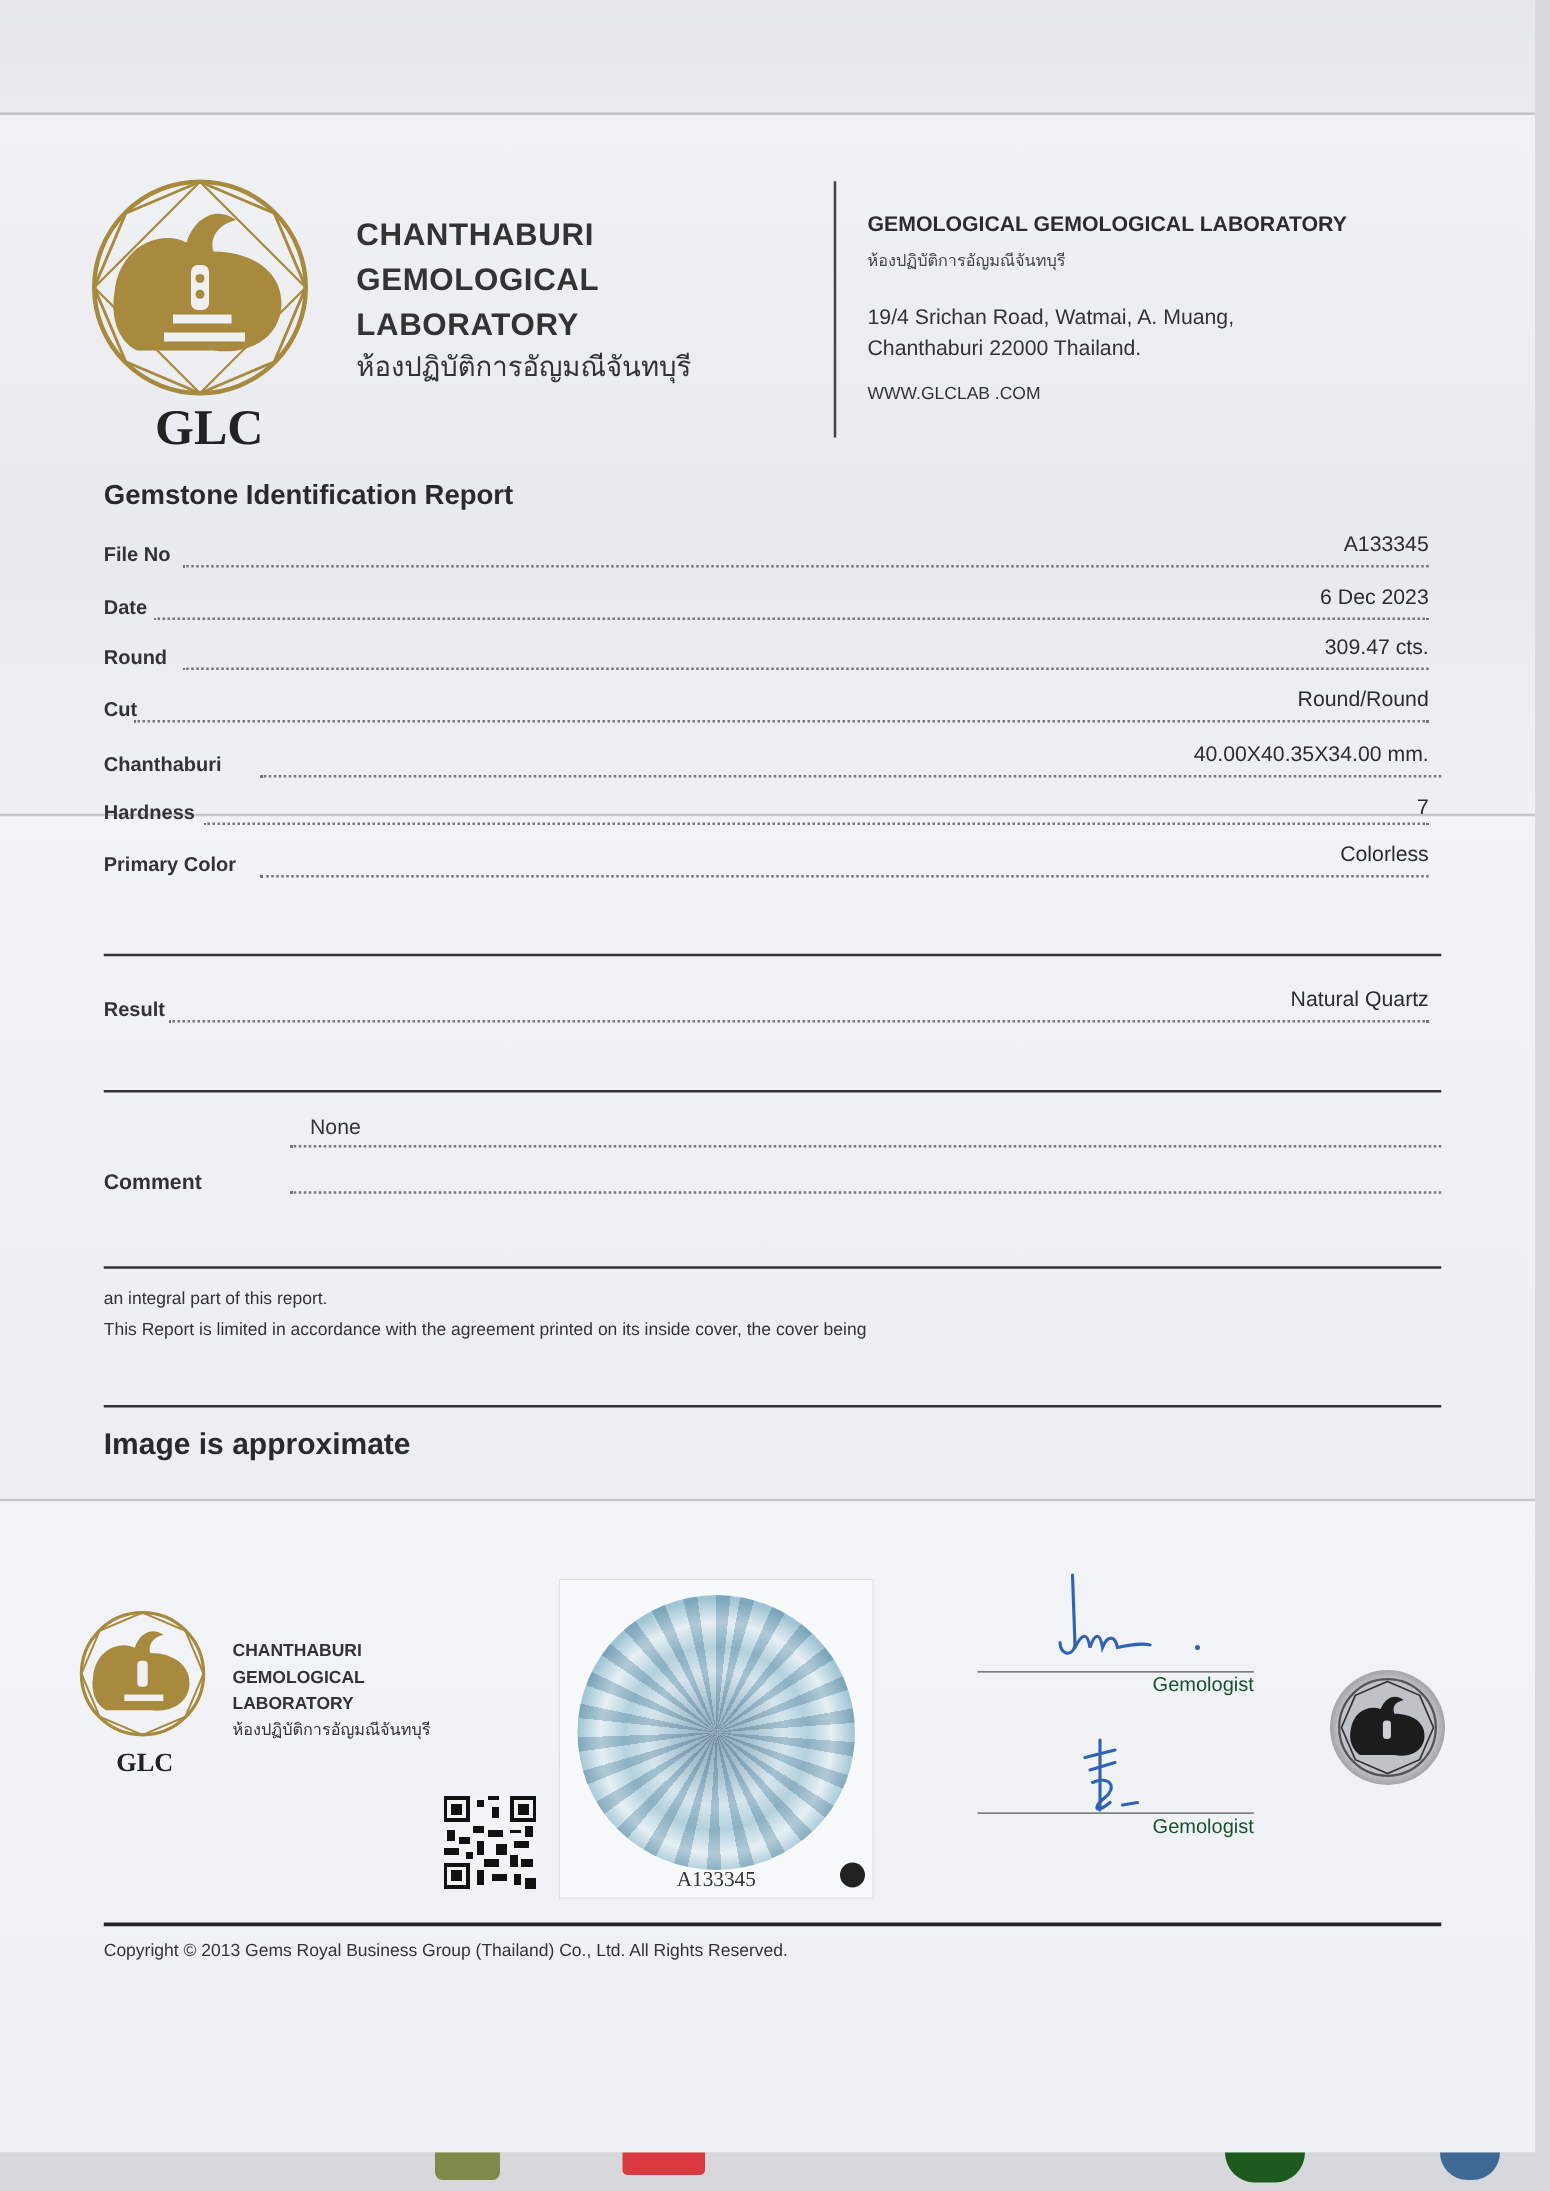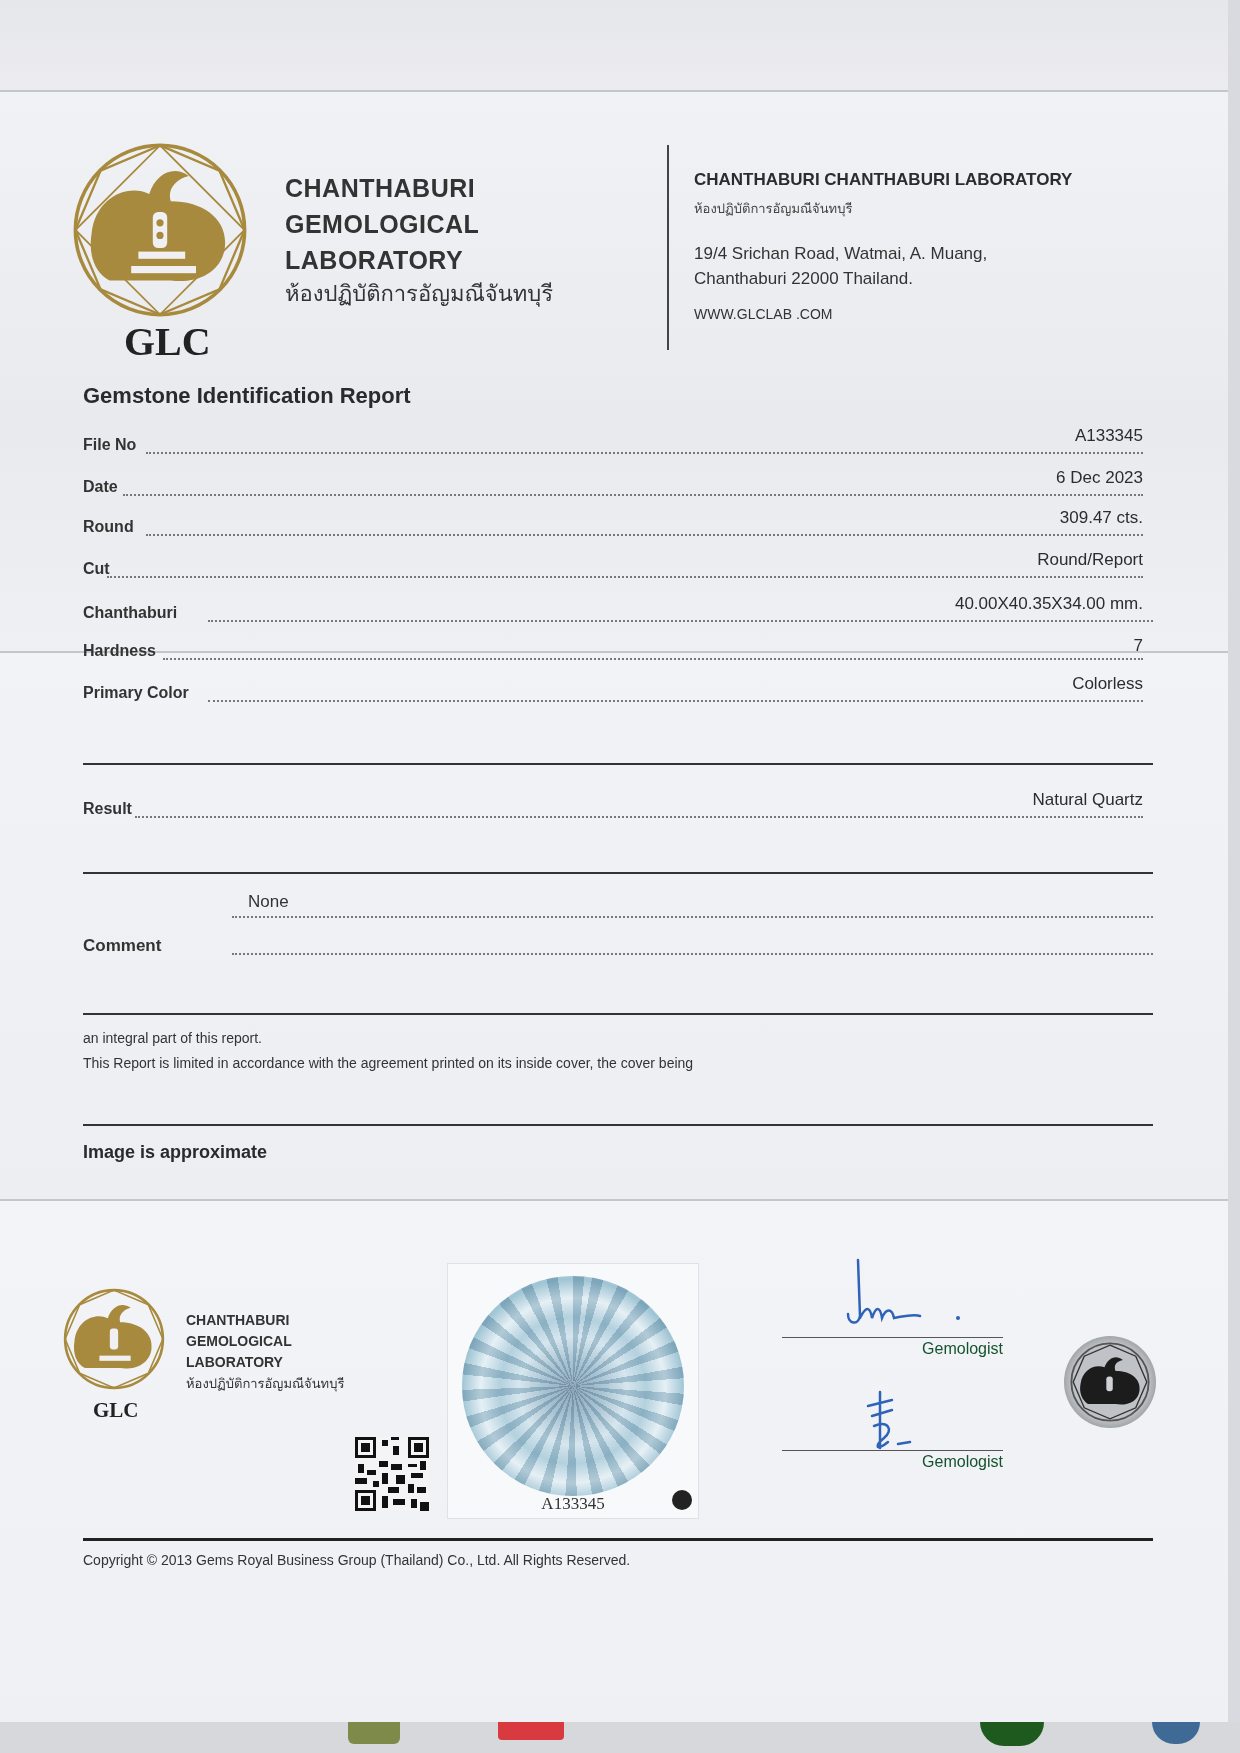--- a/index.html
+++ b/index.html
@@ -24,21 +24,21 @@
   .report-title{left:83px;top:383px;font-size:22px;font-weight:bold;color:#2a2a2e;text-align:center;}
   .row{position:absolute;left:83px;width:1060px;height:30px;}
   .row .lbl{position:absolute;left:0;bottom:0;font-size:16px;font-weight:bold;color:#333;background:transparent;}
   .row .dots{position:absolute;bottom:0;right:0;border-bottom:2px dotted #777;height:0;}
   .row .val{position:absolute;right:0;bottom:8px;font-size:17px;color:#2c2c30;}
   .hrule{position:absolute;left:83px;width:1070px;height:2px;background:#333;}
   .comment-lbl{left:83px;top:892px;font-size:17px;font-weight:bold;color:#333;margin-top:44px;}
   .comment-val{left:248px;top:892px;font-size:17px;color:#333;}
   .comment-dots{position:absolute;left:232px;width:921px;border-bottom:2px dotted #777;}
   .disclaimer{left:83px;top:1026px;font-size:14px;line-height:25px;color:#333;width:700px;}
-  .approx{left:83px;top:1142px;font-size:18px;font-weight:bold;color:#2a2a2e;}
+  .approx{left:83px;top:1142px;font-size:24px;font-weight:bold;color:#2a2a2e;}
   .logo-small{left:62px;top:1287px;width:104px;height:104px;}
   .glc-small{left:93px;top:1398px;font-family:"Liberation Serif",serif;font-weight:bold;font-size:21px;color:#222;}
   .lab-small{left:186px;top:1310px;font-size:14px;font-weight:bold;line-height:21px;color:#333;}
   .lab-small-thai{left:186px;top:1373px;font-family:"DejaVu Serif",serif;font-size:13px;color:#333;}
   .qr{left:355px;top:1436px;width:74px;height:76px;}
   .gem-box{left:447px;top:1263px;width:250px;height:254px;background:#f8f9fb;border:1px solid #dfe1e6;}
   .gem-img{position:absolute;left:14px;top:12px;width:222px;height:220px;border-radius:50%;
     background:radial-gradient(circle at 50% 52%,#8fa5b6 0%,#a9c3d2 18%,#d6e6ee 34%,#b3d1de 46%,#e6f0f5 58%,#9fc4d4 70%,#e2edf2 86%,#f5f8fa 100%);}
   .gem-img::after{content:"";position:absolute;inset:0;border-radius:50%;
     background:repeating-conic-gradient(from 10deg,rgba(90,140,165,.35) 0deg 6deg,rgba(255,255,255,.25) 6deg 14deg);mix-blend-mode:multiply;}
@@ -77,21 +77,21 @@
 </svg>
 <div class="abs glc-big">GLC</div>
 <div class="abs lab-title">
   <div>CHANTHABURI</div>
   <div>GEMOLOGICAL</div>
   <div>LABORATORY</div>
 </div>
 <div class="abs lab-thai">ห้องปฏิบัติการอัญมณีจันทบุรี</div>
 
 <div class="abs vdivider"></div>
-<div class="abs addr-title">CHANTHABURI CHANTHABURI LABORATORY</div>
+<div class="abs addr-title">GEMOLOGICAL GEMOLOGICAL LABORATORY</div>
 <div class="abs addr-thai">ห้องปฏิบัติการอัญมณีจันทบุรี</div>
 <div class="abs addr-l1">19/4 Srichan Road, Watmai, A. Muang,</div>
 <div class="abs addr-l2">Chanthaburi 22000  Thailand.</div>
 <div class="abs addr-web">WWW.GLCLAB .COM</div>
 
 <div class="abs report-title">Gemstone Identification Report</div>
 
 <div class="row" style="top:424px">
   <span class="dots" style="left:63px"></span>
   <span class="lbl">File No</span>
@@ -103,21 +103,21 @@
   <span class="val">6 Dec 2023</span>
 </div>
 <div class="row" style="top:506px">
   <span class="dots" style="left:63px"></span>
   <span class="lbl">Round</span>
   <span class="val">309.47 cts.</span>
 </div>
 <div class="row" style="top:548px">
   <span class="dots" style="left:24px"></span>
   <span class="lbl">Cut</span>
-  <span class="val">Round/Report</span>
+  <span class="val">Round/Round</span>
 </div>
 <div class="row" style="top:592px">
   <span class="dots" style="left:125px;right:-10px"></span>
   <span class="lbl">Chanthaburi</span>
   <span class="val">40.00X40.35X34.00 mm.</span>
 </div>
 <div class="row" style="top:630px">
   <span class="dots" style="left:80px"></span>
   <span class="lbl">Hardness</span>
   <span class="val" style="bottom:4px">7</span>

